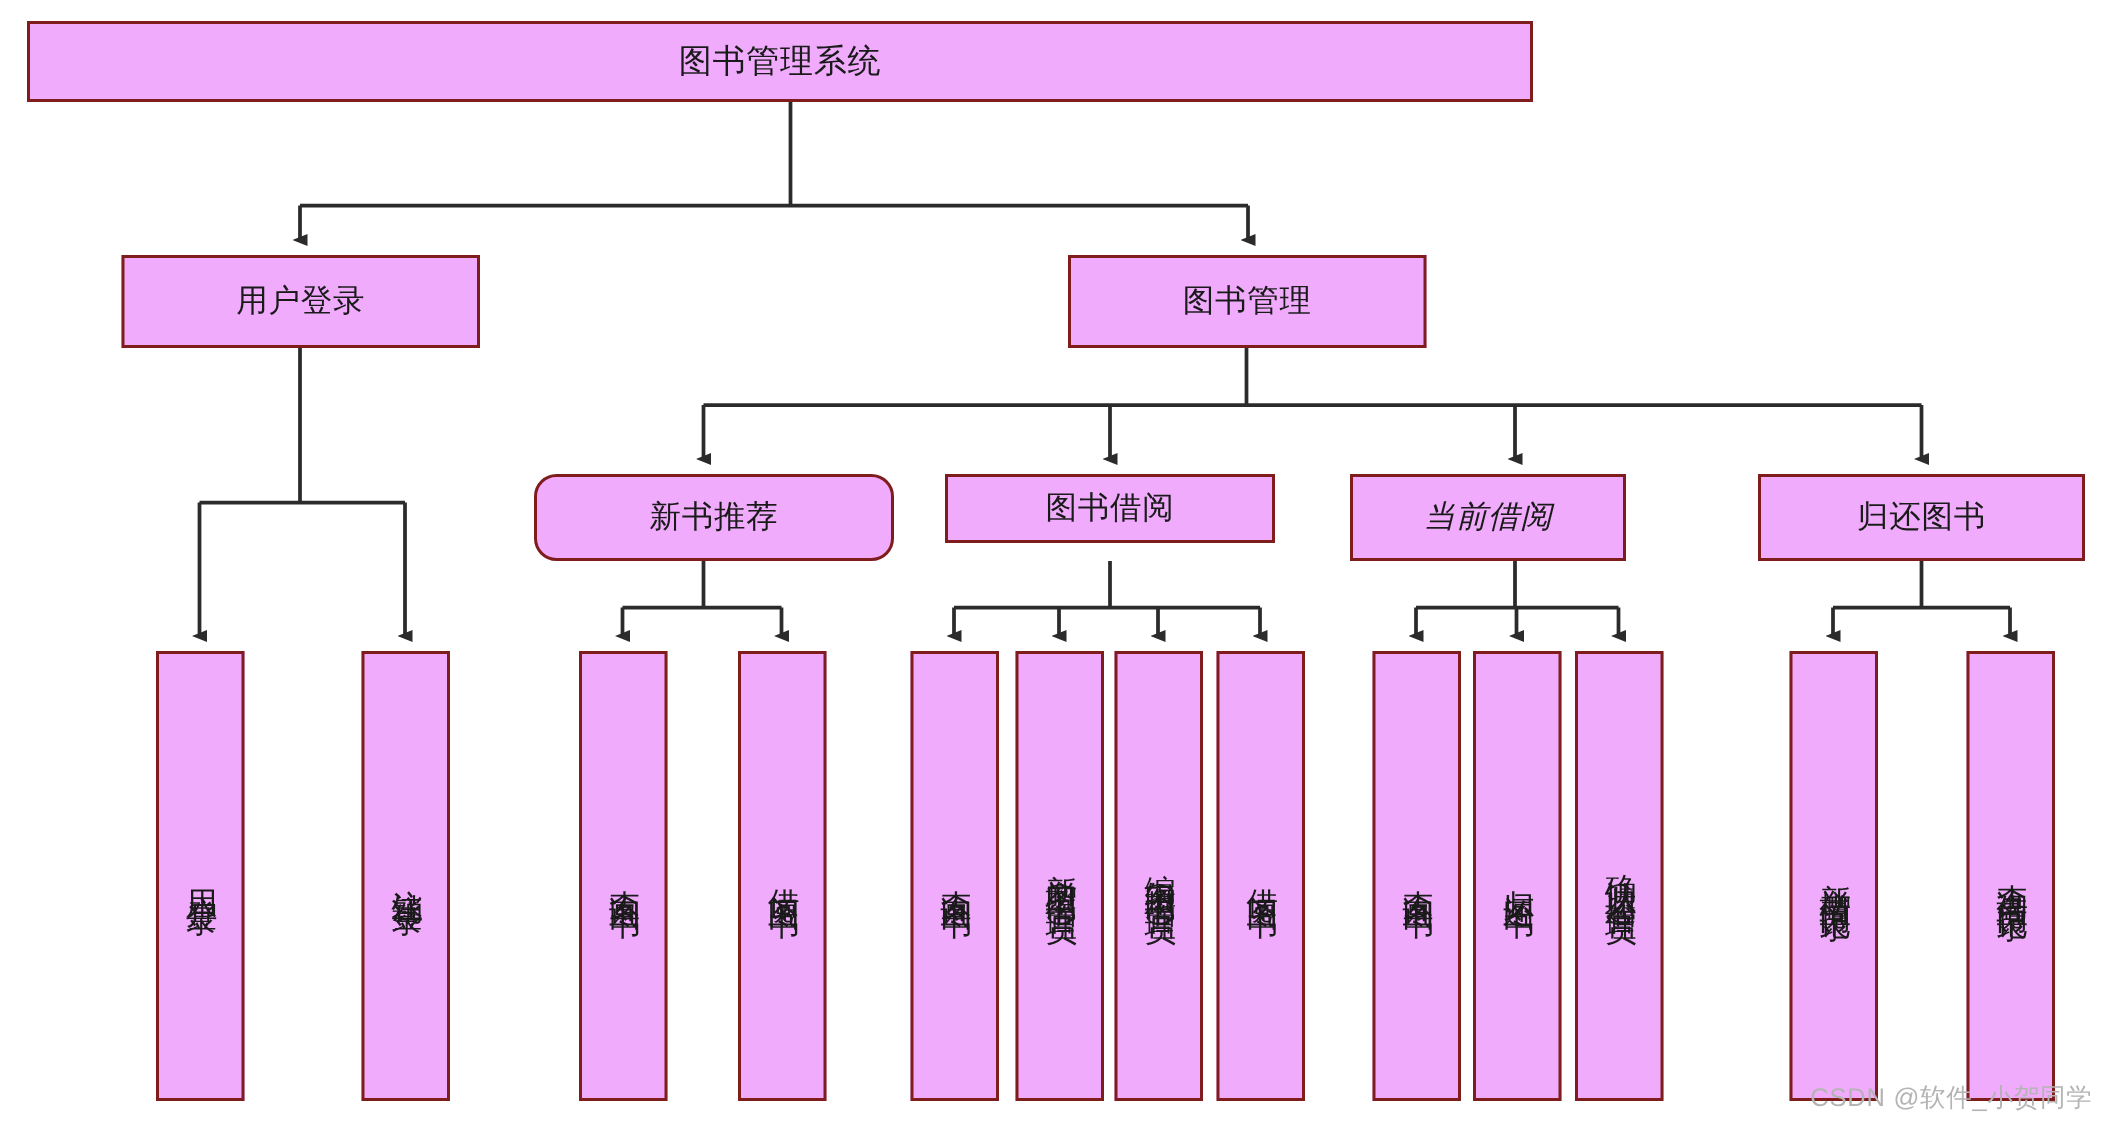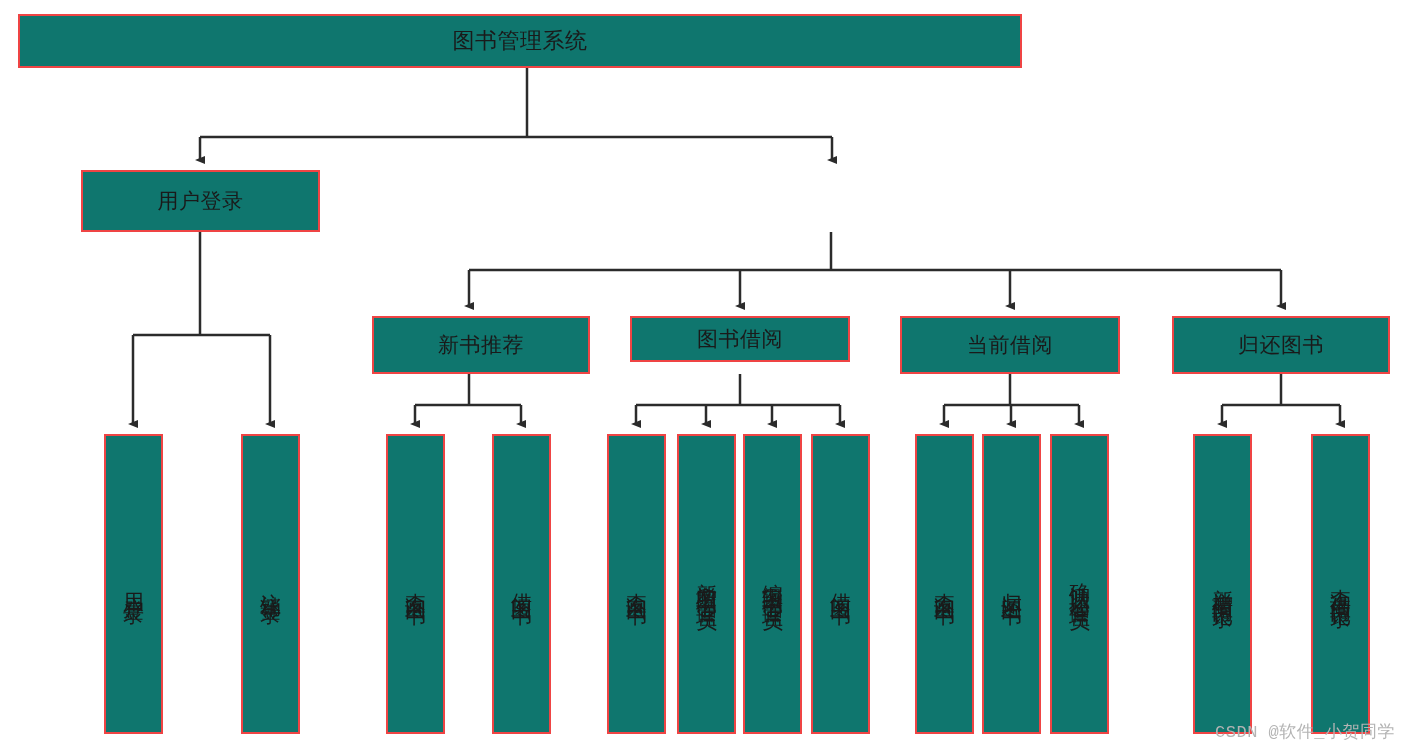--- a/index.html
+++ b/index.html
@@ -22,22 +22,22 @@
     position: absolute;
     left: 0;
     top: 0;
     width: 1405px;
     height: 747px;
     pointer-events: none;
   }
   .node {
     position: absolute;
     box-sizing: border-box;
-    border: 2px solid #ef4444;
-    background: #0f766e;
+    border: 2px solid #7f1d1d;
+    background: #f0abfc;
     display: flex;
     align-items: center;
     justify-content: center;
     text-align: right;
   }
   .node.horiz {
     font-size: 21px;
     letter-spacing: 0.5px;
     line-height: 1.2;
   }
@@ -56,21 +56,20 @@
     white-space: nowrap;
   }
   .watermark {
     position: absolute;
     right: 10px;
     bottom: 4px;
     font-size: 17px;
     color: #b4b4b4;
     white-space: nowrap;
     letter-spacing: 0.5px;
-    font-family: Liberation Mono, monospace;
   }
 </style>
 </head>
 <body>
 
 <div id="canvas">
 
   <svg class="edges" viewBox="0 0 1405 747">
     <defs>
       <marker id="arrow" markerWidth="10" markerHeight="10" refX="4" refY="5" orient="auto" markerUnits="userSpaceOnUse">
@@ -122,30 +121,33 @@
   </svg>
 
   <div class="node horiz root" style="left:18px; top:14px; width:1004px; height:54px;">
     <span>图书管理系统</span>
   </div>
 
   <div class="node horiz" style="left:81px; top:170px; width:239px; height:62px;">
     <span>用户登录</span>
   </div>
 
-
-  <div class="node horiz" style="left:372px; top:316px; width:218px; height:58px;">
+  <div class="node horiz" style="left:712px; top:170px; width:239px; height:62px;">
+    <span>图书管理</span>
+  </div>
+
+  <div class="node horiz" style="left:356px; top:316px; width:240px; height:58px;border-radius:15px;">
     <span>新书推荐</span>
   </div>
 
   <div class="node horiz" style="left:630px; top:316px; width:220px; height:46px;">
     <span>图书借阅</span>
   </div>
 
-  <div class="node horiz" style="left:900px; top:316px; width:220px; height:58px;">
+  <div class="node horiz" style="left:900px; top:316px; width:184px; height:58px;font-style:italic;">
     <span>当前借阅</span>
   </div>
 
   <div class="node horiz" style="left:1172px; top:316px; width:218px; height:58px;">
     <span>归还图书</span>
   </div>
 
   <div class="node leaf" style="left:104px; top:434px; width:59px; height:300px;">
     <span class="vtext">用户登录</span>
   </div>

